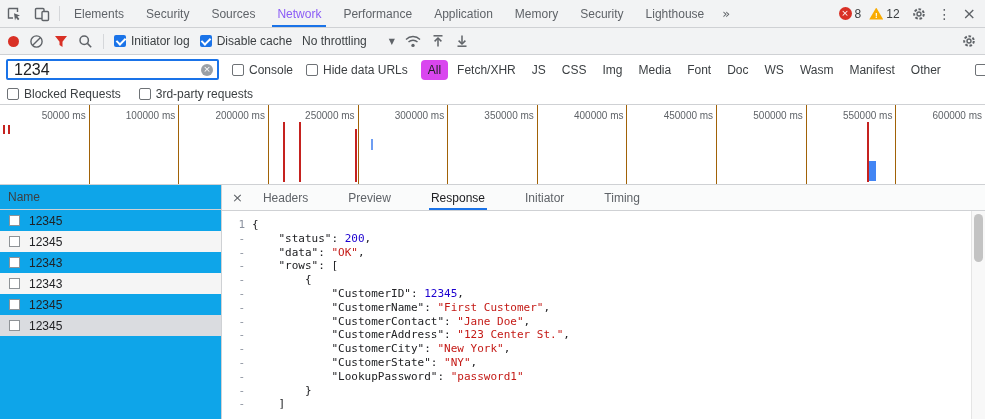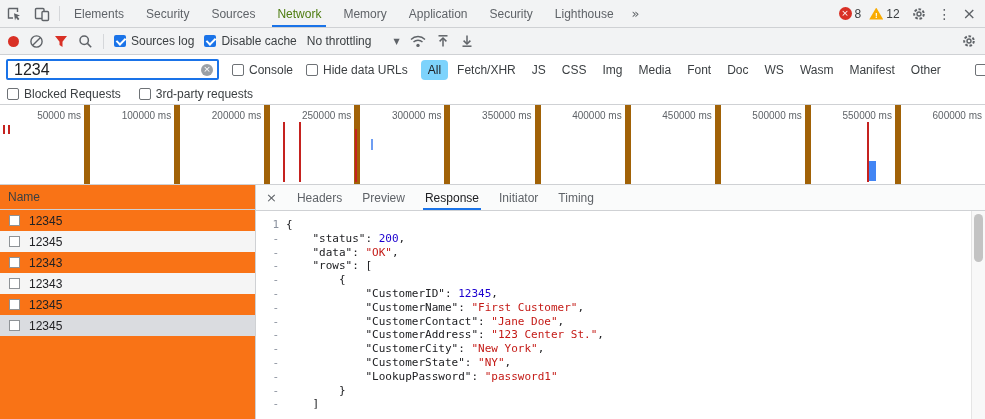--- a/index.html
+++ b/index.html
@@ -10,21 +10,21 @@
     color:#3c4043; background:#fff;
   }
   .glyph { font-family:"DejaVu Sans", sans-serif; }
 
   
   .tabbar { height:28px; background:#f2f3f4; border-bottom:1px solid #cfd1d4;
             display:flex; align-items:stretch; }
   .tool-ico { width:28px; display:flex; align-items:center; justify-content:center; }
   .v-sep { width:1px; background:#d5d7da; margin:6px 3px; }
   .tab { padding:12px 11px; display:flex; align-items:center; color:#5f6368; position:relative; cursor:default; }
-  .tab.selected { color:#4d7c0f; }
+  .tab.selected { color:#8b5cf6; }
   .tab.selected::after { content:""; position:absolute; left:6px; right:6px; bottom:0; height:2px; background:#1a73e8; }
   .overflow { padding:0 7px; display:flex; align-items:center; color:#5f6368; font-size:13px; }
   .right-cluster { margin-left:auto; display:flex; align-items:center; gap:11px; padding-right:9px; }
   .badge { display:flex; align-items:center; gap:8px; }
   .badge-item { display:flex; align-items:center; gap:3px; }
   .err-circle { width:13px; height:13px; border-radius:50%; background:#d93025; color:#fff;
                 font-size:9px; display:flex; align-items:center; justify-content:center; line-height:1; }
   .warn-tri { width:14px; height:12px; background:#f9ab00; clip-path:polygon(50% 0,100% 100%,0 100%);
               color:#fff; font-size:8px; font-weight:bold; display:flex; align-items:flex-end; justify-content:center; }
   .count { color:#3c4043; }
@@ -49,40 +49,40 @@
   
   .filter-row { height:29px; display:flex; align-items:center; gap:13px; padding:0 6px; background:#fff; }
   .filter-input-wrap { width:213px; height:21px; border:2px solid #1a73e8; border-radius:2px;
                        display:flex; align-items:center; background:#fff; padding:0 4px; gap:4px; }
   input.filter-input { border:none; outline:none; flex:1; min-width:0; background:transparent;
                        font-family:"Liberation Sans",sans-serif; font-size:16px; color:#202124; }
   .clear-btn { width:12px; height:12px; border-radius:50%; background:#9aa0a6; color:#fff;
                font-size:9px; display:flex; align-items:center; justify-content:center; line-height:1; flex:none; }
   .pills { display:flex; align-items:center; gap:2px; }
   .pill { padding:3px 7px; border-radius:4px; color:#3c4043; white-space:nowrap; }
-  .pill.selected { background:#7dd3fc; color:#202124; }
+  .pill.selected { background:#d946ef; color:#202124; }
   .gap-left { margin-left:14px; }
 
   
   .options-row { height:21px; display:flex; align-items:center; gap:18px; padding:0 7px;
                  border-bottom:1px solid #cfd1d4; background:#fff; }
 
   
   .overview { height:80px; position:relative; border-bottom:1px solid #cfd1d4; background:#fff; }
   .tl-cols { display:flex; height:100%; }
-  .tl-col { flex:1; border-right:6px solid #a16207; display:flex; justify-content:flex-end;
+  .tl-col { flex:1; border-right:1px solid #a16207; display:flex; justify-content:flex-end;
             align-items:flex-start; padding:5px 3px 0 0; }
   .tl-col:last-child { border-right:none; }
   .tl-label { font-size:10px; color:#5f6368; white-space:nowrap; }
   .tl-events { position:absolute; inset:0; pointer-events:none; }
   .tl-event { position:absolute; }
 
   
   .main { display:flex; height:234px; }
-  .left-panel { width:256px; border-right:1px solid #cfd1d4; display:flex; flex-direction:column; background:#f97316; }
+  .left-panel { width:222px; border-right:1px solid #cfd1d4; display:flex; flex-direction:column; background:#0ea5e9; }
   .name-header { height:25px; border-bottom:1px solid #cfd1d4; display:flex; align-items:center;
                  padding:0 8px; color:#3c4043; flex:none; }
   .req-rows { flex:1; overflow:hidden; }
   .req-row { height:21px; display:flex; align-items:center; gap:9px; padding:0 9px; color:#202124; }
   .req-row:nth-child(even) { background:#f5f5f5; }
   .req-row.selected { background:#dadce0; }
   .row-cb { width:11px; height:11px; border:1px solid #8f9397; background:#fff; flex:none; }
 
   .details { flex:1; display:flex; flex-direction:column; min-width:0; background:#fff; }
   .dtabs { height:26px; display:flex; align-items:stretch; border-bottom:1px solid #cfd1d4;
@@ -128,22 +128,23 @@
             <rect x="8" y="5.5" width="6.5" height="9" rx="1" fill="#f2f3f4" stroke="#5f6368" stroke-width="1.4"></rect>
           </svg>
       </span>
     </div>
     <div class="v-sep"></div>
     <div style="display:flex;align-items:stretch;">
         <div class="tab">Elements</div>
         <div class="tab">Security</div>
         <div class="tab">Sources</div>
         <div class="tab selected">Network</div>
+        <div class="tab">Performance</div>
+        <div class="tab">Application</div>
         <div class="tab">Memory</div>
-        <div class="tab">Application</div>
         <div class="tab">Security</div>
         <div class="tab">Lighthouse</div>
       </div>
     <div class="overflow glyph">
       <span>»</span>
     </div>
     <div class="right-cluster">
       <div class="badge">
         <span class="badge-item">
           <span class="err-circle glyph">×</span>
@@ -194,21 +195,21 @@
       <span>
         <svg width="15" height="15" viewBox="0 0 15 15">
             <circle cx="6.2" cy="6.2" r="4.2" fill="none" stroke="#5f6368" stroke-width="1.5"></circle>
             <line x1="9.4" y1="9.4" x2="13.2" y2="13.2" stroke="#5f6368" stroke-width="1.5"></line>
           </svg>
       </span>
     </div>
     <div class="v-sep" style="height:15px;margin:0 0;"></div>
     <div class="cb-group">
       <span class="checkbox checked"></span>
-      <span>Sources log</span>
+      <span>Initiator log</span>
     </div>
     <div class="cb-group">
       <span class="checkbox checked"></span>
       <span>Disable cache</span>
     </div>
     <div class="throttle">
       <span>No throttling</span>
       <span class="caret glyph">▼</span>
     </div>
     <div>
@@ -370,21 +371,21 @@
             <span class="row-cb"></span>
             <span class="row-name">12345</span>
           </div>
         </div>
     </div>
     <div class="details">
       <div class="dtabs">
         <div class="dclose glyph">
           <span>×</span>
         </div>
-        <div style="display:flex;align-items:stretch;">
+        <div style="display:flex;align-items:stretch;gap:20px;">
             <div class="dtab">Headers</div>
             <div class="dtab">Preview</div>
             <div class="dtab selected">Response</div>
             <div class="dtab">Initiator</div>
             <div class="dtab">Timing</div>
           </div>
       </div>
       <div class="code-area">
         <div>
             <div class="code-line">

